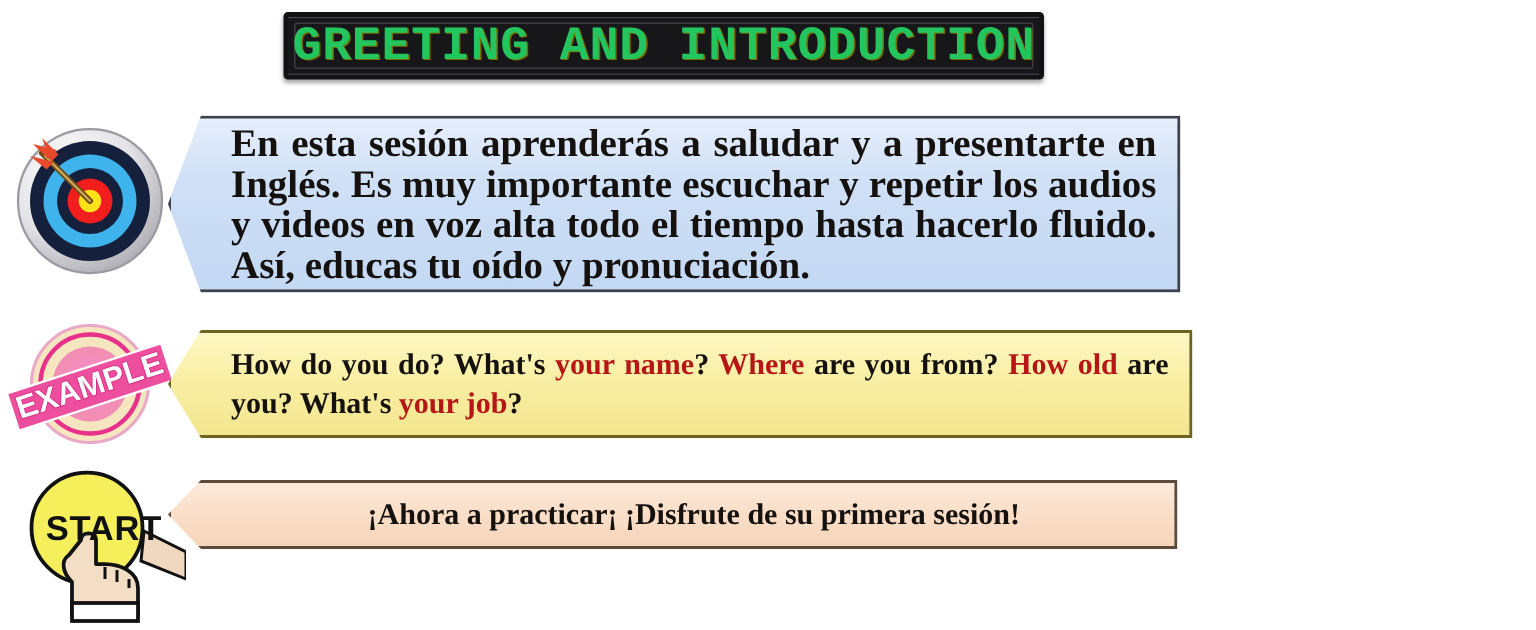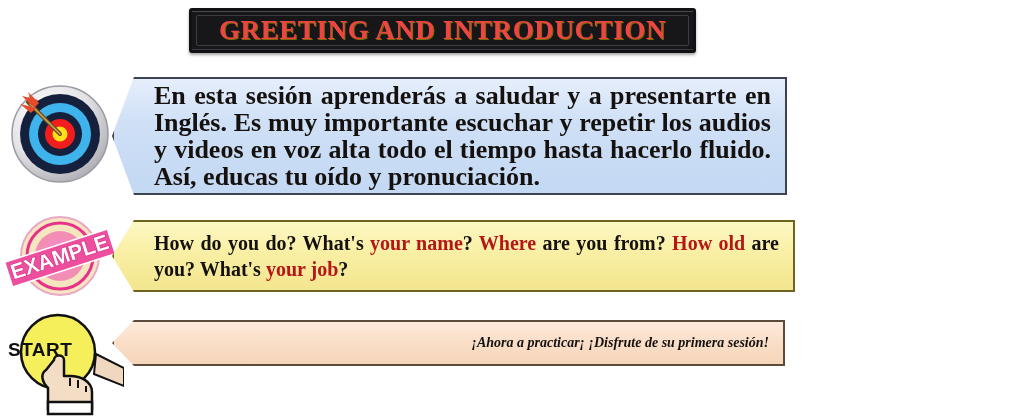--- a/index.html
+++ b/index.html
@@ -19,23 +19,23 @@
     border:3px solid #121214;
     border-radius:3px;
     box-shadow:0 2px 3px rgba(0,0,0,.35), inset 0 1px 0 #4a4a50, inset 0 -1px 0 #3a3a40;
     display:flex;align-items:center;justify-content:center;
   }
   .title-banner .inner{
     position:absolute;left:4px;top:4px;right:4px;bottom:4px;
     border:1px solid #3c3c42;border-radius:2px;pointer-events:none;
   }
   .title-text{
-    color:#ef4444;
-    font-family:Liberation Serif, serif;
-    font-weight:bold;font-size:27px;letter-spacing:.6px;
+    color:#22c55e;
+    font-family:Liberation Mono, monospace;
+    font-weight:bold;font-size:32px;letter-spacing:.6px;
     text-shadow:1px 1px 0 #7a6a00;
     white-space:nowrap;
     position:relative;z-index:2;
   }
 
   
   .callout{
     position:absolute;
     display:flex;align-items:center;
     box-sizing:border-box;
@@ -69,37 +69,37 @@
   }
 
   .ctext{
     margin:0;
     color:#14110f;
     font-family:"Liberation Serif", serif;
     font-weight:bold;
   }
   .box-blue .ctext{font-size:26px;line-height:27px;text-align:justify;width:100%;}
   .box-yellow .ctext{font-size:20px;line-height:26px;text-align:justify;width:100%;}
-  .box-peach .ctext{font-size:14px;line-height:24px;text-align:right;width:100%;font-style:italic;}
+  .box-peach .ctext{font-size:20px;line-height:24px;text-align:center;width:100%;}
   .box-peach .body{padding-left:42px;}
   .hl-red{color:#b61616;}
 
   
   .target-wrap{position:absolute;left:8px;top:82px;width:104px;height:104px;}
   .target-wrap svg{display:block;}
 
   
   .example-wrap{position:absolute;left:4px;top:214px;width:112px;height:84px;}
 
   
   .start-wrap{position:absolute;left:8px;top:312px;width:116px;height:106px;}
   .start-label{
-    position:absolute;left:0;top:27px;width:100px;text-align:left;
+    position:absolute;left:0;top:27px;width:100px;text-align:right;
     font-family:"Liberation Sans", sans-serif;
-    font-weight:bold;font-size:19px;color:#111;
+    font-weight:bold;font-size:23px;color:#111;
     letter-spacing:.5px;
   }
 
   
   .logo-wrap{position:absolute;left:797px;top:101px;width:212px;height:208px;}
   .logo-ring{
     position:absolute;inset:0;border-radius:50%;
     border:2px solid #8a7a1e;background:#fefefe;
   }
   .logo-ring2{

